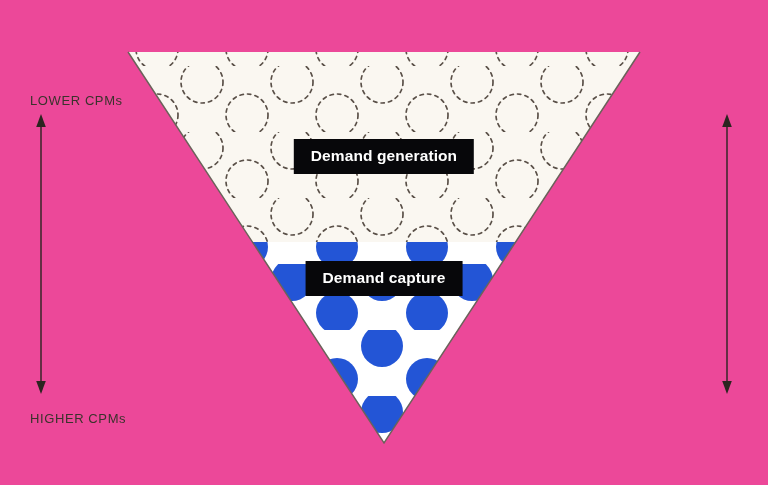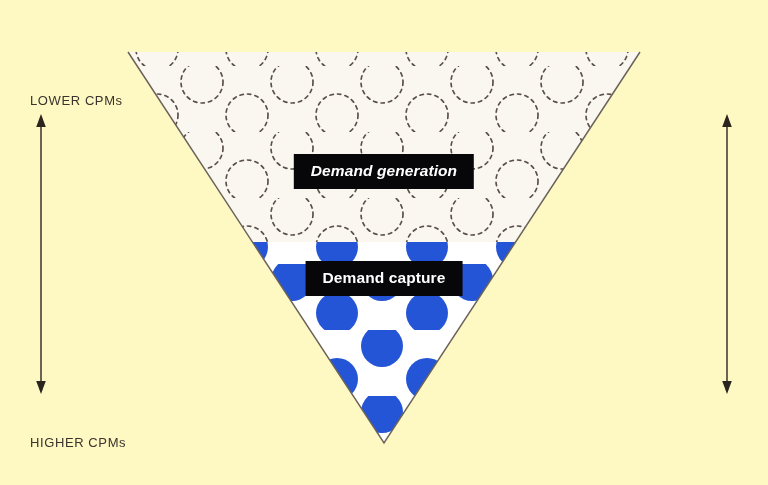--- a/index.html
+++ b/index.html
@@ -10,21 +10,21 @@
     width: 768px;
     height: 485px;
     background: #faf7f1;
     font-family: "Liberation Sans", sans-serif;
     overflow: hidden;
   }
   #canvas {
     position: relative;
     width: 768px;
     height: 485px;
-    background: #fef9c3;
+    background: #ec4899;
   }
   .stage-svg {
     position: absolute;
     left: 0;
     top: 0;
     width: 768px;
     height: 485px;
   }
 
   
@@ -40,39 +40,39 @@
   }
   .axis-label.left {
     left: 30px;
     text-align: left;
   }
   .axis-label.right {
     right: 28px;
     text-align: right;
   }
   #label-lower-cpms  { top: 92px; }
-  #label-higher-cpms { top: 410px; margin-top: 24px; }
+  #label-higher-cpms { top: 410px; }
   #label-required-scale  { top: 92px; }
   #label-required-growth { top: 398px; }
 
   
   .funnel-tag {
     position: absolute;
     background: #07070a;
     color: #ffffff;
     font-family: "Liberation Sans", sans-serif;
     font-weight: 700;
     font-size: 15.5px;
     letter-spacing: 0.1px;
     padding: 9px 17px 10px 17px;
     transform: translateX(-50%);
     white-space: nowrap;
     line-height: 1;
   }
-  #tag-demand-generation { left: 384px; top: 154px; font-style: italic; }
+  #tag-demand-generation { left: 384px; top: 139px; }
   #tag-demand-capture    { left: 384px; top: 261px; }
 </style>
 </head>
 <body>
 
 <div id="canvas">
 
   <svg class="stage-svg" viewBox="0 0 768 485">
     <defs>
 

